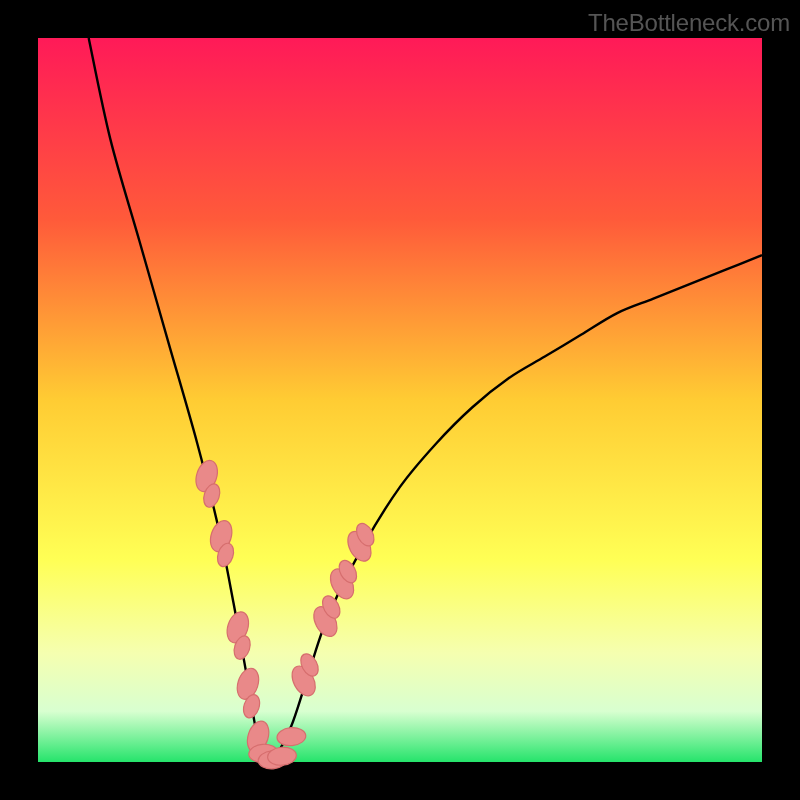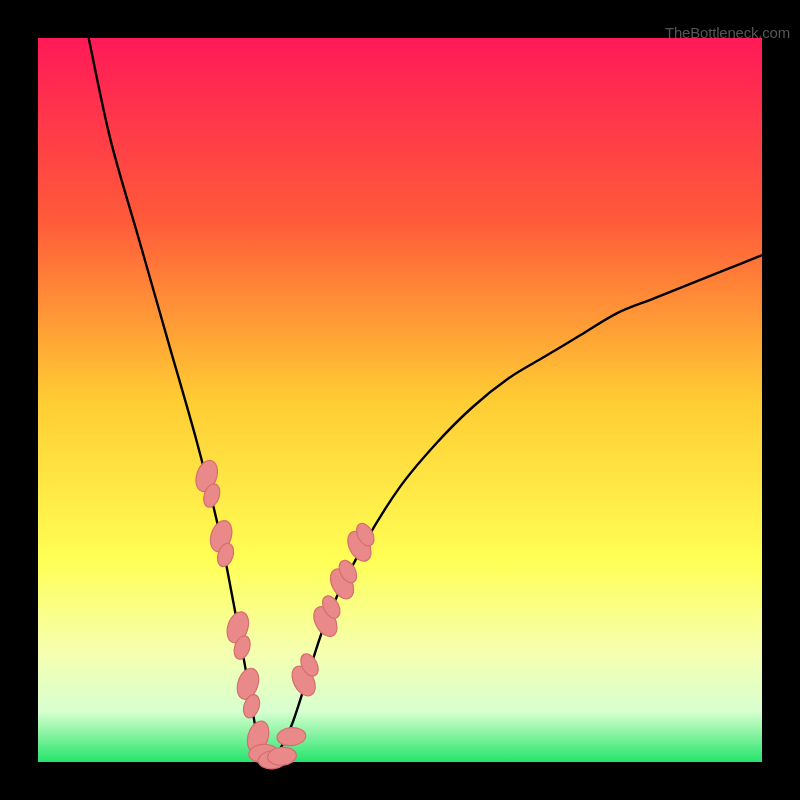--- a/index.html
+++ b/index.html
@@ -11,24 +11,24 @@
     overflow: hidden;
   }
   .container {
     position: relative;
     width: 800px;
     height: 800px;
     background: #000;
   }
   .watermark {
     position: absolute;
-    top: 24px;
+    top: 9px;
     right: 10px;
     font-family: Arial, Helvetica, sans-serif;
-    font-size: 15px;
+    font-size: 24px;
     color: #555;
     letter-spacing: -0.2px;
     z-index: 10;
   }
   svg {
     display: block;
   }
 </style>
 </head>
 <body>

